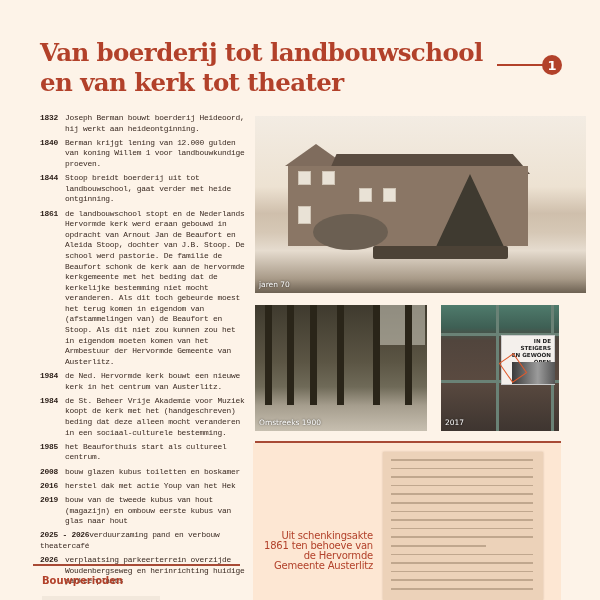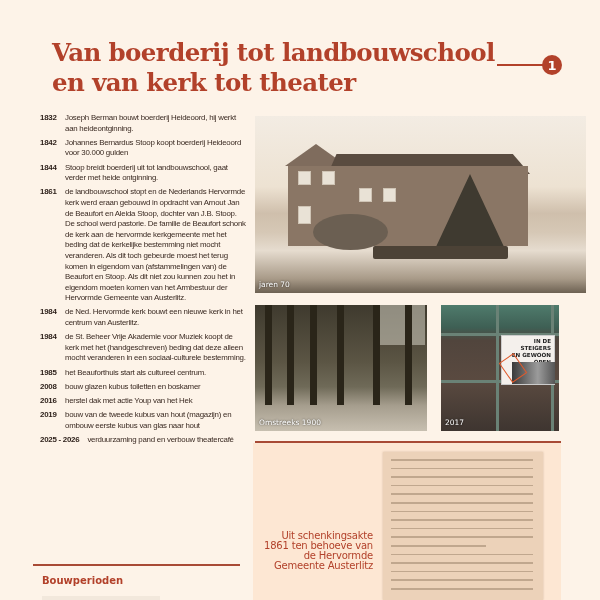--- a/index.html
+++ b/index.html
@@ -3,42 +3,42 @@
 <meta charset="utf-8">
 <style>
   html, body { margin: 0; padding: 0; }
   body {
     width: 600px; height: 600px; overflow: hidden;
     background: #fdf3e8;
     font-family: "Liberation Sans", sans-serif;
     position: relative;
   }
   .title {
-    position: absolute; left: 52px; top: 38px; width: 460px;
+    position: absolute; left: 40px; top: 38px; width: 460px;
     margin: 0;
     font-family: "DejaVu Serif", serif;
     font-weight: bold;
     color: #b2412a;
     font-size: 24.5px;
     line-height: 30px;
     letter-spacing: -0.6px;
   }
   .marker-line {
     position: absolute; left: 497px; top: 64px; width: 48px; height: 2px;
     background: #b2412a;
   }
   .marker-badge {
     position: absolute; left: 542px; top: 55px; width: 20px; height: 20px;
     border-radius: 50%; background: #b2412a; color: #fff;
     font-family: "DejaVu Sans", sans-serif; font-weight: bold; font-size: 13px;
     display: flex; align-items: center; justify-content: center;
   }
   .timeline {
     position: absolute; left: 40px; top: 113px; width: 208px;
-    font-family: Liberation Sans, sans-serif;
+    font-family: Liberation Mono, monospace;
     font-size: 7.9px; line-height: 10.6px; color: #3a2a22;
     letter-spacing: -0.25px;
   }
   .tl-item { display: flex; margin-bottom: 3.6px; }
   .tl-year { flex: 0 0 auto; width: 25px; font-weight: bold; color: #2a1d17; }
   .tl-text { flex: 1; }
   .sep-left {
     position: absolute; left: 33px; top: 564px; width: 207px; height: 2px;
     background: #a84a35;
   }
@@ -121,22 +121,22 @@
 </h1>
 <div class="marker-line"></div>
 <div class="marker-badge">1</div>
 
 <div class="timeline">
   <div class="tl-item">
       <span class="tl-year">1832</span>
       <span class="tl-text">Joseph Berman bouwt boerderij Heideoord, hij werkt aan heideontginning.</span>
     </div>
   <div class="tl-item">
-      <span class="tl-year">1842</span>
-      <span class="tl-text">Johannes Bernardus Stoop koopt boerderij Heideoord voor 30.000 gulden</span>
+      <span class="tl-year">1840</span>
+      <span class="tl-text">Berman krijgt lening van 12.000 gulden van koning Willem 1 voor landbouwkundige  proeven.</span>
     </div>
   <div class="tl-item">
       <span class="tl-year">1844</span>
       <span class="tl-text">Stoop breidt boerderij uit tot landbouwschool, gaat verder met heide ontginning.</span>
     </div>
   <div class="tl-item">
       <span class="tl-year">1861</span>
       <span class="tl-text">de landbouwschool stopt en de Nederlands Hervormde kerk werd eraan gebouwd in opdracht van  Arnout Jan de Beaufort en Aleida Stoop, dochter van J.B. Stoop. De school werd pastorie. De familie de Beaufort schonk de kerk aan de hervormde kerkgemeente met het beding dat de kerkelijke bestemming niet mocht veranderen. Als dit toch gebeurde moest het terug komen in eigendom van (afstammelingen van) de Beaufort en Stoop. Als dit niet zou kunnen zou het in eigendom moeten komen van het Armbestuur der Hervormde Gemeente van Austerlitz.</span>
     </div>
   <div class="tl-item">
@@ -156,21 +156,25 @@
       <span class="tl-text">bouw glazen kubus toiletten en boskamer</span>
     </div>
   <div class="tl-item">
       <span class="tl-year">2016</span>
       <span class="tl-text">herstel dak met actie Youp van het Hek</span>
     </div>
   <div class="tl-item">
       <span class="tl-year">2019</span>
       <span class="tl-text">bouw van de tweede kubus van hout (magazijn) en ombouw eerste kubus van glas naar hout</span>
     </div>
-  <div class="tl-item" style="display:block"><span class="tl-year" style="width:auto;margin-right:8px">2025 - 2026</span><span class="tl-text">verduurzaming pand en verbouw theatercafé</span></div>
+  <div class="tl-item" style="display:block"><span class="tl-year" style="width:auto;margin-right:0">2025 - 2026</span><span class="tl-text">verduurzaming pand en verbouw theatercafé</span></div>
+  <div class="tl-item">
+      <span class="tl-year">2026</span>
+      <span class="tl-text">verplaatsing parkeerterrein overzijde Woudenbergseweg en herinrichting huidige parkeerplaats</span>
+    </div>
 </div>
 
 <div class="sep-left"></div>
 <div class="subhead">Bouwperioden</div>
 <div class="subbar"></div>
 
 <div class="photo p1">
   <div class="gable"></div>
   <div class="roof"></div>
   <div class="wall"></div>

